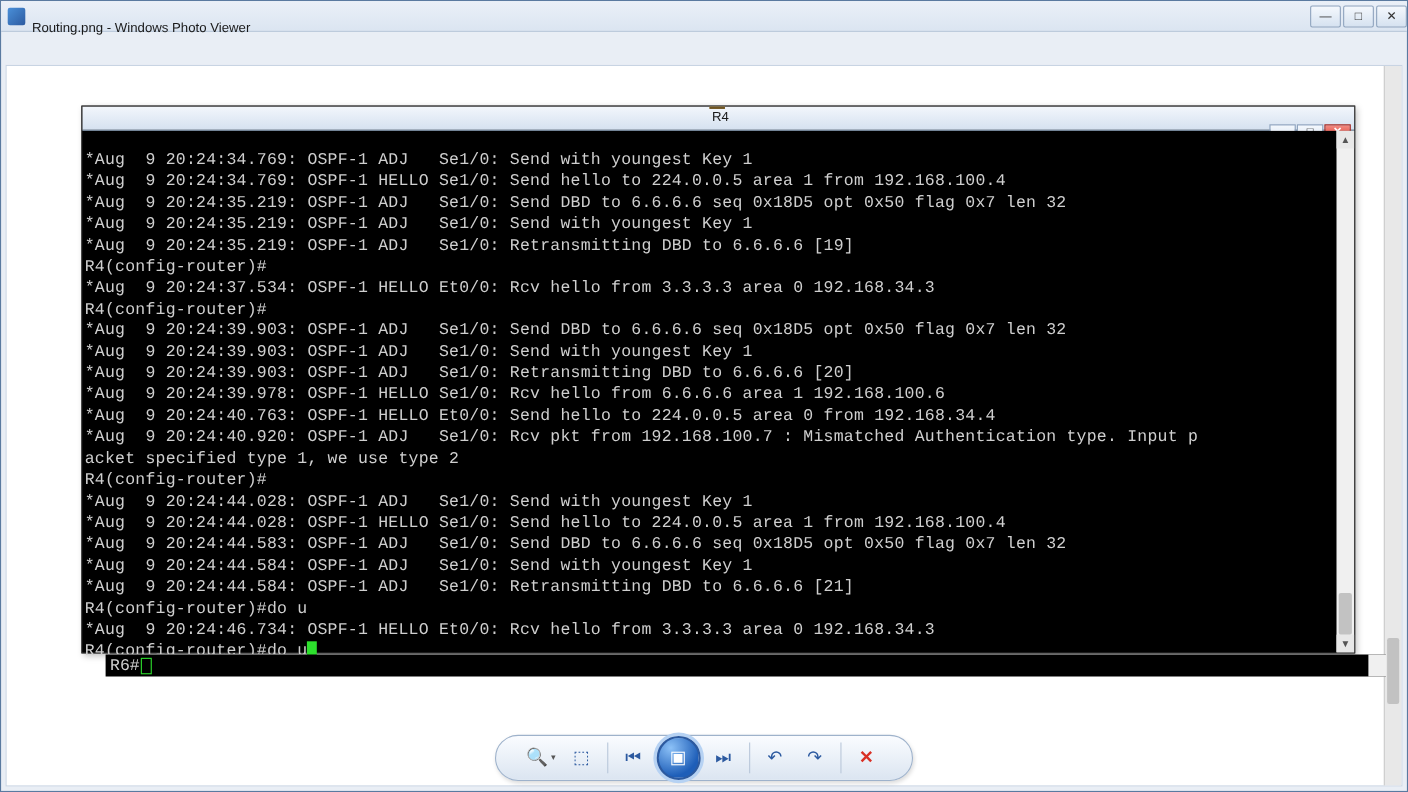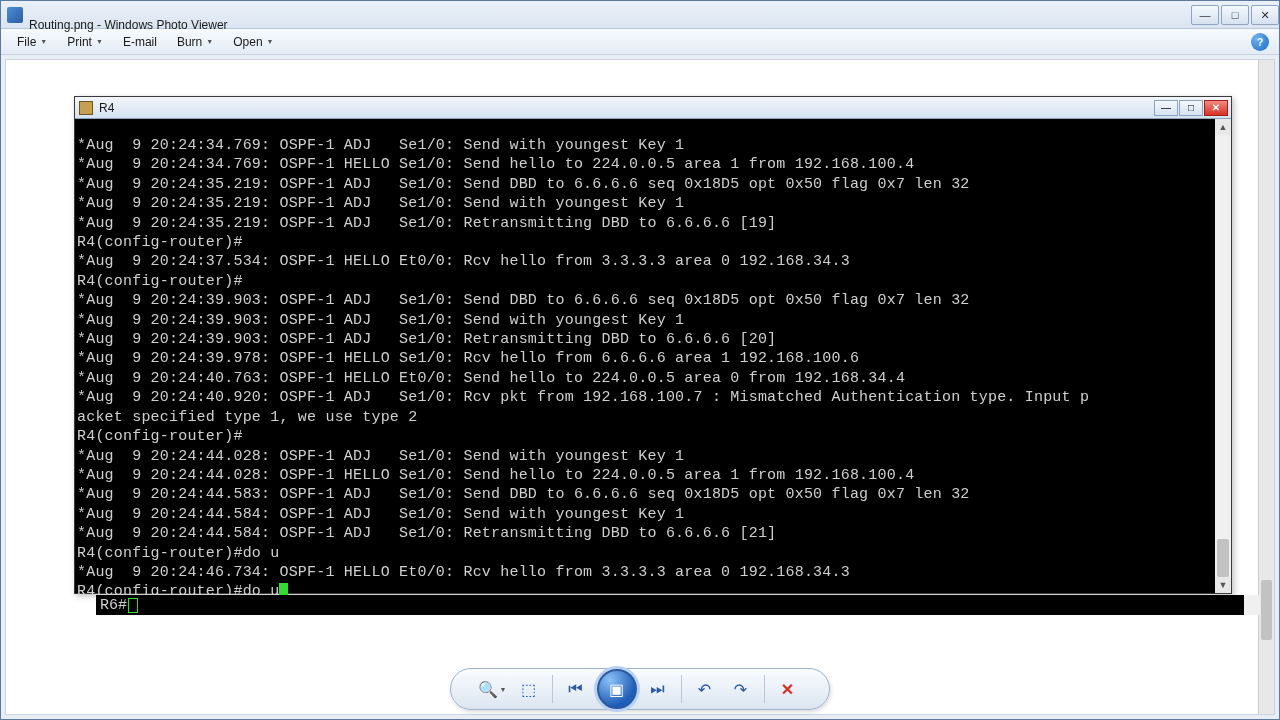--- a/index.html
+++ b/index.html
@@ -18,21 +18,21 @@
 .menu-item { padding: 3px 8px; color: #1a1a1a; cursor: pointer; display:flex; align-items:center; gap:4px; border-radius:3px; }
 .menu-item .tri { font-size: 7px; color: #555; }
 .help-icon { margin-left: auto; margin-right: 10px; width: 18px; height: 18px; border-radius: 50%; background: radial-gradient(circle at 30% 30%, #6ab0f3, #1c6bc7); color: #fff; text-align: center; line-height: 18px; font-weight: bold; font-size: 11px; cursor:pointer; }
 
 .viewport { position: absolute; left: 4px; right: 4px; top: 58px; bottom: 4px; background: #fff; border: 1px solid #c8d4e3; }
 .viewport-scroll { position:absolute; right:0; top:0; bottom:0; width:16px; background:#e8e8e8; border-left:1px solid #ccc;}
 .viewport-scroll .vthumb{ position:absolute; left:2px; right:2px; top:520px; height:60px; background:#c2c2c2; border-radius:2px;}
 
 
 .term-window { position: absolute; left: 74px; top: 96px; width: 1158px; height: 498px; border: 1px solid #3a3a3a; box-shadow: 2px 2px 6px rgba(0,0,0,.25); background:#000; }
-.term-titlebar { height: 22px; background: linear-gradient(to bottom,#f2f6fb,#d5e1f0); display: flex; align-items: center; padding-left: 4px; border-bottom: 1px solid #8ea3bc; }
+.term-titlebar { height: 22px; background: linear-gradient(to bottom,#f2f6fb,#d5e1f0); display: flex; align-items: center; padding-left: 4px; border-bottom: 1px solid #8ea3bc; flex-direction: column; }
 .term-titlebar .ticon { width:14px; height:14px; background:#c7a04d; border:1px solid #6d5424; margin-right:6px; }
 .term-title { font-size: 12px; color: #1a1a1a; }
 .term-controls { margin-left:auto; display:flex; margin-right:3px; }
 .term-controls button { width:24px; height:16px; border:1px solid #8fa4be; background:linear-gradient(to bottom,#f4f8fd,#d6e2f0); margin-left:1px; font-size:10px; line-height:12px; cursor:pointer; }
 .term-controls button.x { background: linear-gradient(to bottom,#f28b82,#d93025); color:#fff; font-weight:bold; border-color:#a02018;}
 
 .term-body { position:absolute; left:0; right:0; top:22px; bottom:0; background:#000; }
 .term-pre { font-family: "Consolas","Courier New",monospace; font-size: 15px; line-height: 19.4px; color:#cfcfcf; white-space: pre; padding: 17px 2px; letter-spacing: 0.2px;}
 .term-scroll { position:absolute; right:0; top:0; bottom:0; width:16px; background:#f0f0f0; }
 .term-scroll .arrow{ height:16px; text-align:center; font-size:9px; color:#555; background:#e8e8e8; line-height:16px;}
@@ -57,42 +57,20 @@
   <div class="outer-titlebar">
     <span class="icon"></span>
     <span class="outer-title">Routing.png - Windows Photo Viewer</span>
     <div class="outer-controls">
       <button>—</button>
       <button>□</button>
       <button class="close">✕</button>
     </div>
   </div>
 
-  <div class="menubar">
-    <div class="menu-item">
-        <span>File</span>
-        <span class="tri">▼</span>
-      </div>
-    <div class="menu-item">
-        <span>Print</span>
-        <span class="tri">▼</span>
-      </div>
-    <div class="menu-item">
-        <span>E-mail</span>
-      </div>
-    <div class="menu-item">
-        <span>Burn</span>
-        <span class="tri">▼</span>
-      </div>
-    <div class="menu-item">
-        <span>Open</span>
-        <span class="tri">▼</span>
-      </div>
-    <div class="help-icon">?</div>
-  </div>
 
   <div class="viewport">
     <div class="viewport-scroll">
         <div class="vthumb"></div>
       </div>
   </div>
 </div>
 
 <div class="term-window">
   <div class="term-titlebar">

